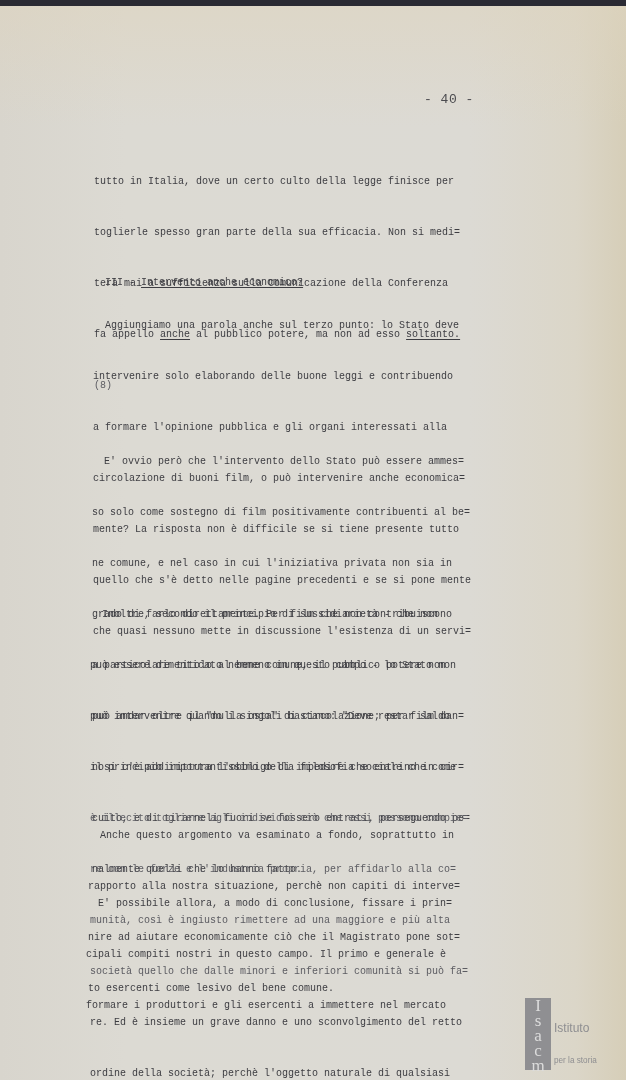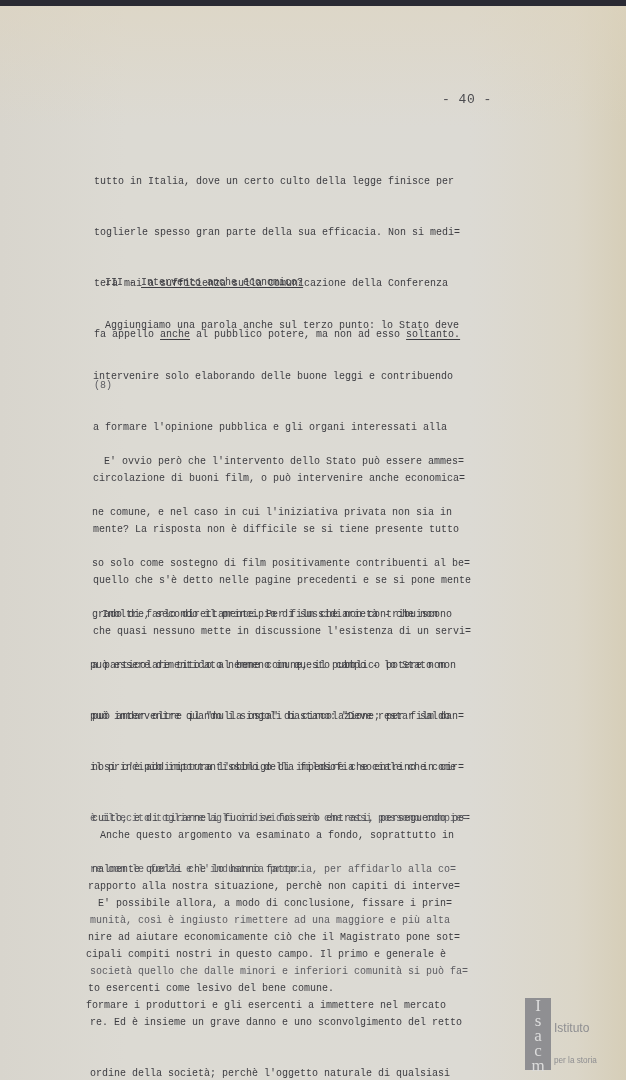--- a/index.html
+++ b/index.html
@@ -29,21 +29,20 @@
     }
     .page-number {
       position: absolute;
       left: 424px;
       top: 92px;
       font-family: "Liberation Mono", "DejaVu Sans Mono", monospace;
       font-size: 13px;
       color: #4b4b4f;
       letter-spacing: 0.5px;
       white-space: pre;
-      margin-left: 18px;
     }
     .typed {
       font-family: "Liberation Mono", "DejaVu Sans Mono", monospace;
       font-size: 10px;
       line-height: 17px;
       color: #3d3d42;
       white-space: pre;
       letter-spacing: 0px;
     }
     .block {
@@ -129,22 +128,22 @@
   <span class="line">intervenire solo elaborando delle buone leggi e contribuendo</span>
   <span class="line">a formare l'opinione pubblica e gli organi interessati alla</span>
   <span class="line">circolazione di buoni film, o può intervenire anche economica=</span>
   <span class="line">mente? La risposta non è difficile se si tiene presente tutto</span>
   <span class="line">quello che s'è detto nelle pagine precedenti e se si pone mente</span>
   <span class="line">che quasi nessuno mette in discussione l'esistenza di un servi=</span>
 </div>
 
 <div class="block typed" style="left:92px; top:419px;">
   <span class="line">  E' ovvio però che l'intervento dello Stato può essere ammes=</span>
+  <span class="line">so solo come sostegno di film positivamente contribuenti al be=</span>
   <span class="line">ne comune, e nel caso in cui l'iniziativa privata non sia in</span>
-  <span class="line">so solo come sostegno di film positivamente contribuenti al be=</span>
   <span class="line">grado di farlo direttamente. Per film che non contribuiscono</span>
   <span class="line">a particolare titolo al bene comune, il pubblico potere non</span>
   <span class="line">può andar oltre il "nulla osta" di circolazione; per film dan=</span>
   <span class="line">nosi c'è addirittura l'obbligo di impedire che entrino in cir=</span>
   <span class="line">cuito, e di tirarneli fuori se fossero entrati, perseguendo pe=</span>
   <span class="line">nalmente quelli che lo hanno fatto.</span>
 </div>
 
 <div class="block typed" style="left:90px; top:572px;">
   <span class="line">  Inoltre, secondo il principio di sussidiarietà - che non</span>

